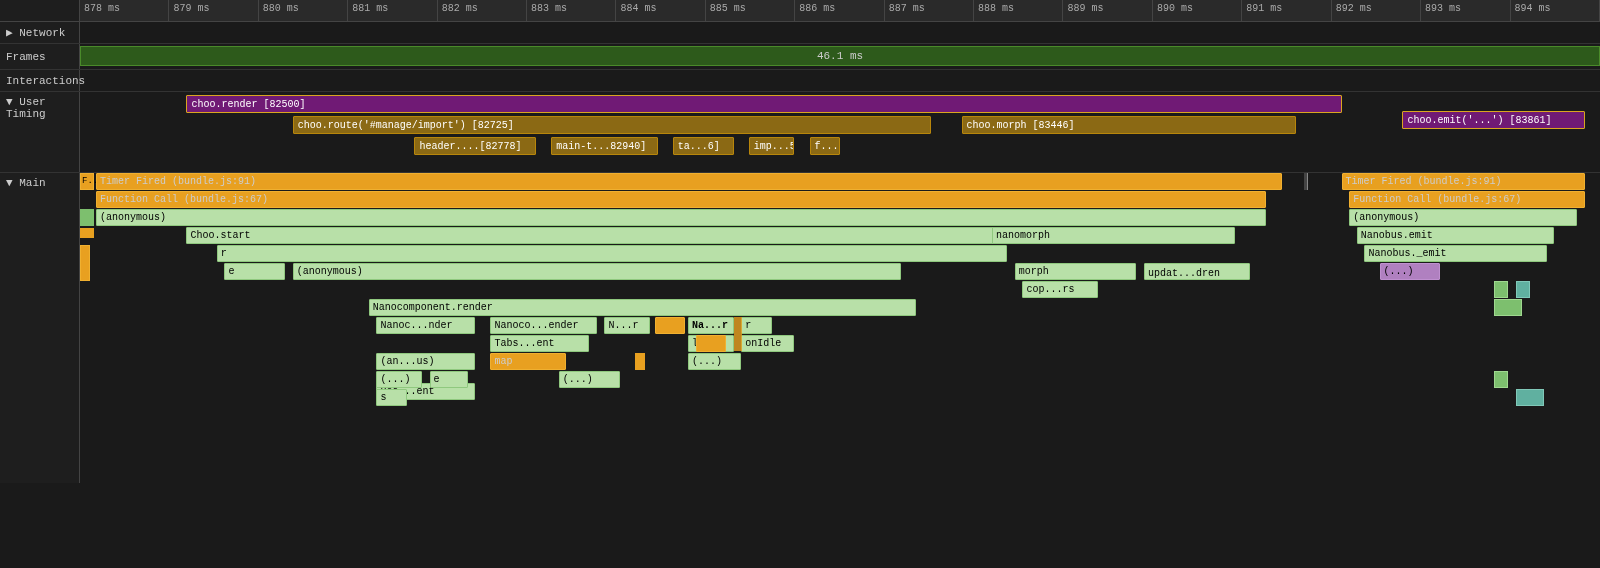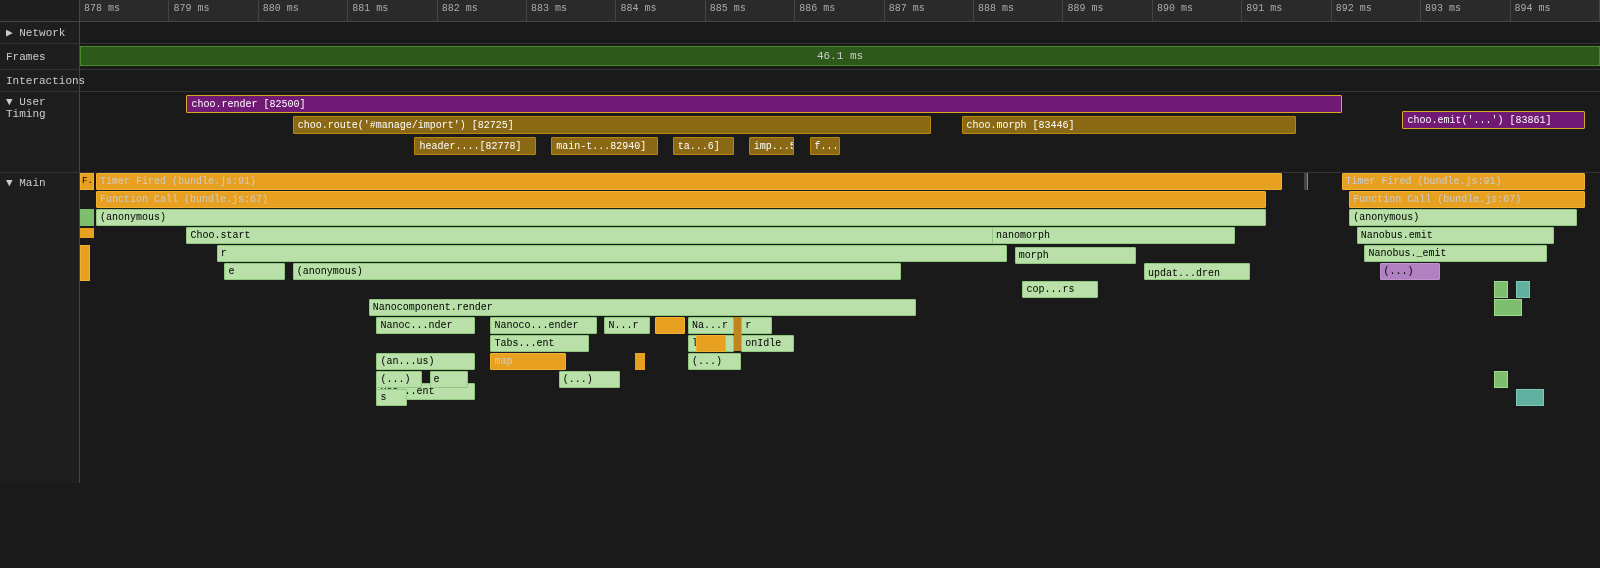--- a/index.html
+++ b/index.html
@@ -230,21 +230,21 @@
 
 
       <div class="flame-bar bar-light-green" style="left:9.5%;top:90px;width:4%;height:17px;">
         <span>e</span>
       </div>
 
       <div class="flame-bar bar-light-green" style="left:14%;top:90px;width:40%;height:17px;">
         <span>(anonymous)</span>
       </div>
 
-      <div class="flame-bar bar-light-green" style="left:61.5%;top:74px;width:8%;height:17px;">
+      <div class="flame-bar bar-light-green" style="left:61.5%;top:90px;width:8%;height:17px;">
         <span>morph</span>
       </div>
 
       <div class="flame-bar bar-light-green" style="left:70%;top:90px;width:7%;height:17px;align-items:flex-end;">
         <span>updat...dren</span>
       </div>
 
 
       <div class="flame-bar bar-light-green" style="left:62%;top:108px;width:5%;height:17px;">
         <span>cop...rs</span>
@@ -262,21 +262,21 @@
         <span>Nanoco...ender</span>
       </div>
 
       <div class="flame-bar bar-light-green" style="left:34.5%;top:144px;width:3%;height:17px;">
         <span>N...r</span>
       </div>
 
       <div class="flame-bar bar-orange" style="left:37.8%;top:144px;width:2%;height:17px;">
       </div>
 
-      <div class="flame-bar bar-light-green" style="left:40%;top:144px;width:3%;height:17px;">
+      <div class="flame-bar bar-light-green" style="left:40%;top:144px;width:3%;height:17px;font-weight:bold;">
         <span>Na...r</span>
       </div>
 
       <div class="flame-bar bar-light-green" style="left:43.5%;top:144px;width:2%;height:17px;">
         <span>r</span>
       </div>
 
       <div class="flame-bar bar-light-green" style="left:19.5%;top:162px;width:6.5%;height:17px;margin-top:48px;">
         <span>Hea...ent</span>
       </div>

